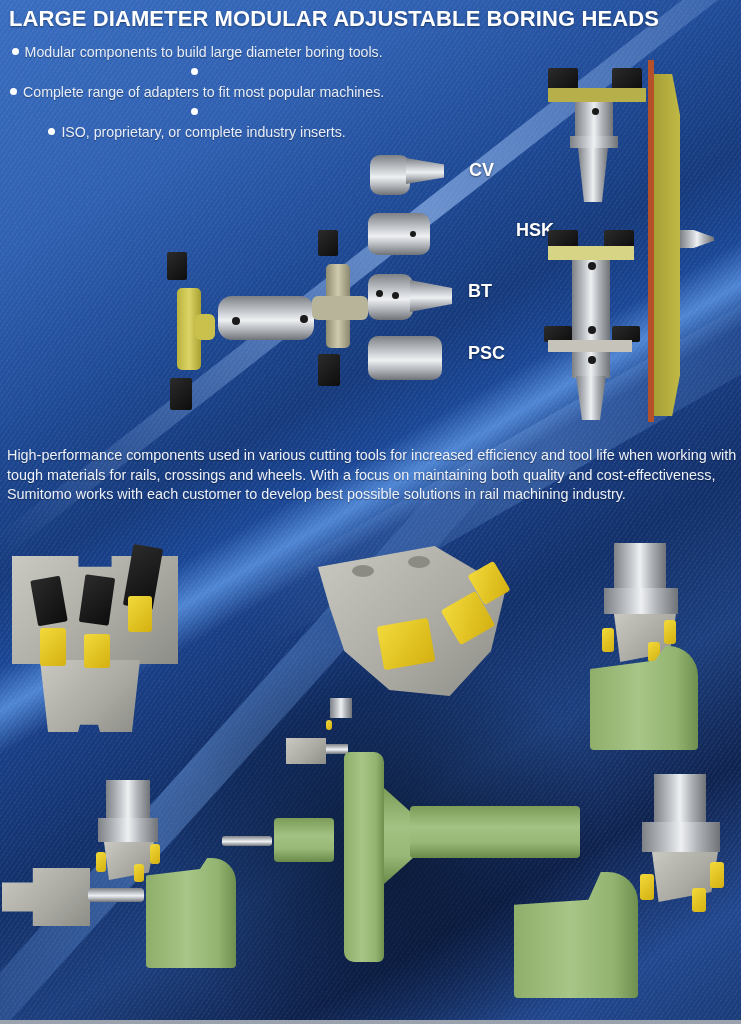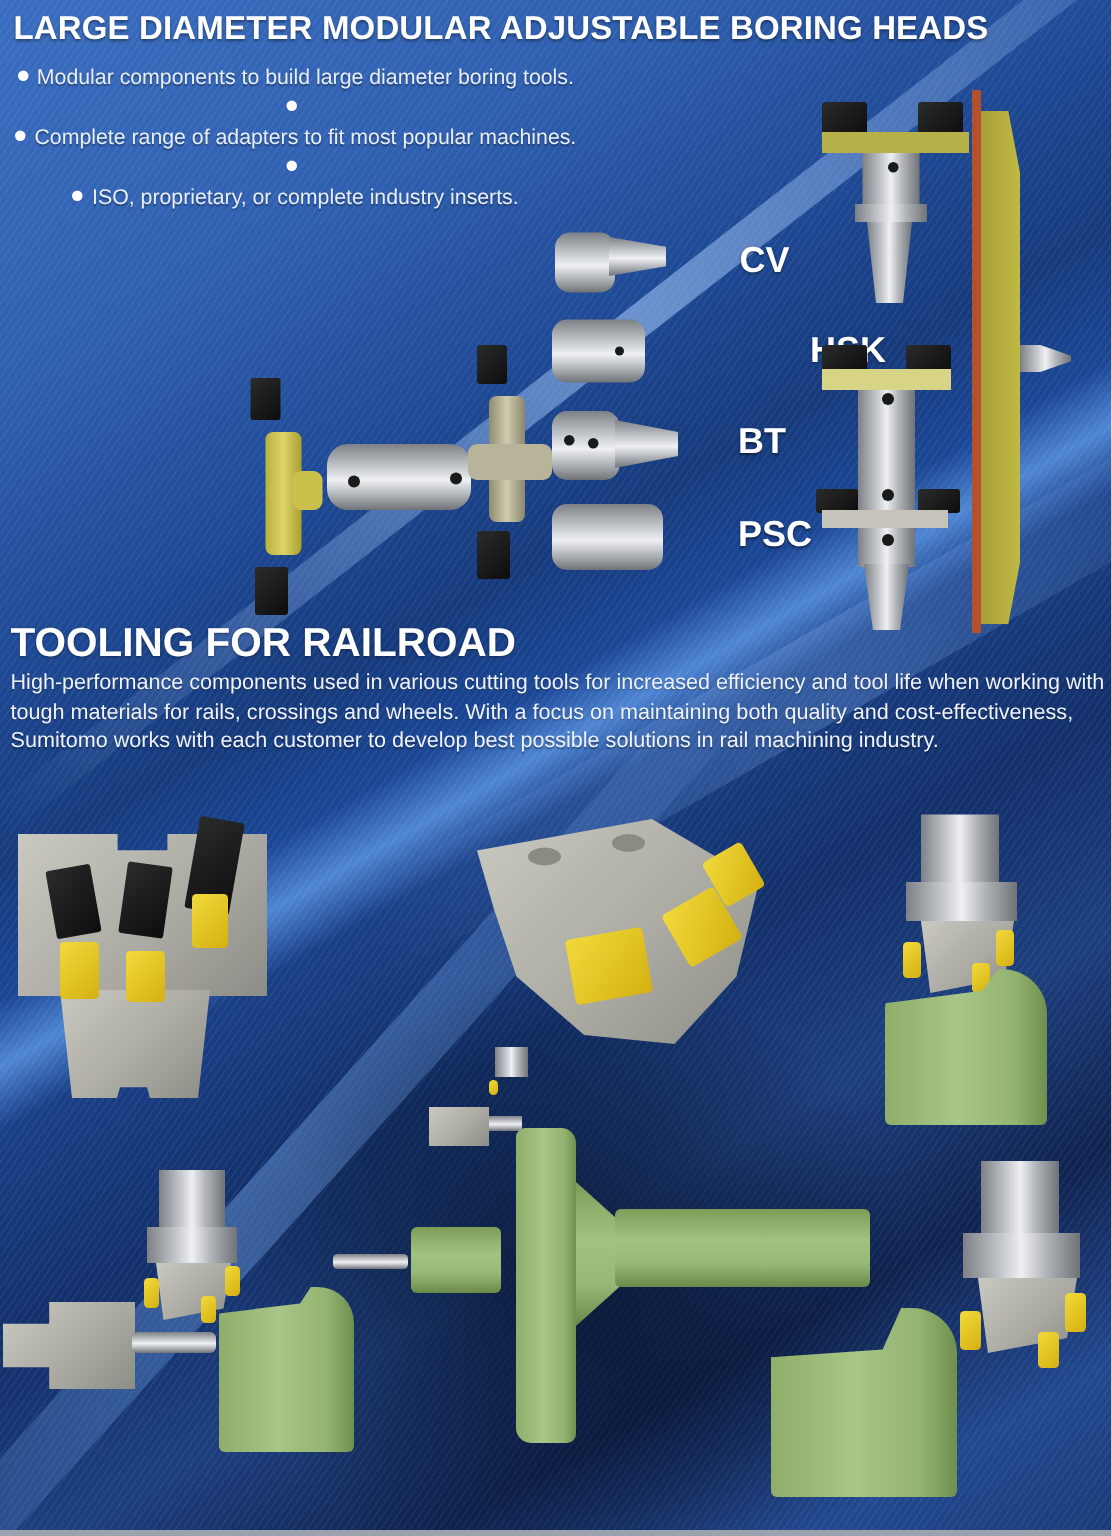--- a/index.html
+++ b/index.html
@@ -15,21 +15,21 @@
   .streak.s2 { left: -300px; top: 760px; width: 1000px; height: 40px; transform: rotate(-48deg); background: linear-gradient(90deg, rgba(255,255,255,0), rgba(120,170,240,0.45), rgba(255,255,255,0)); }
   .streak.s3 { left: 200px; top: 420px; width: 700px; height: 60px; transform: rotate(-30deg); background: linear-gradient(90deg, rgba(255,255,255,0), rgba(140,190,255,0.25), rgba(255,255,255,0)); }
   .dark-band { position: absolute; left: 150px; top: 640px; width: 460px; height: 420px; background: radial-gradient(ellipse at center, rgba(5,15,35,0.75), rgba(5,15,35,0) 70%); }
 
   .h1 { position: absolute; left: 9px; top: 6px; font-size: 22px; font-weight: bold; color: #ffffff; letter-spacing: 0.1px; white-space: nowrap; text-shadow: 0 1px 2px rgba(0,0,0,0.4); }
   .bullets { position: absolute; left: 10px; top: 42px; margin: 0; padding: 0; list-style: none; }
   .bullets li { color: #e8eef8; font-size: 14.2px; line-height: 20px; white-space: nowrap; text-shadow: 0 1px 1px rgba(0,0,0,0.35); text-align: center; }
   .bullets li .dot { display: inline-block; width: 7px; height: 7px; background: #ffffff; border-radius: 50%; margin-right: 6px; vertical-align: 2px; }
   .bullets em { font-style: italic; }
 
-  .adapter-label { position: absolute; color: #ffffff; font-weight: bold; font-size: 24px; text-shadow: 0 1px 2px rgba(0,0,0,0.5); margin-left: 24px; }
+  .adapter-label { position: absolute; color: #ffffff; font-weight: bold; font-size: 18px; text-shadow: 0 1px 2px rgba(0,0,0,0.5); }
 
   .h2 { position: absolute; left: 7px; top: 413px; font-size: 27px; font-weight: bold; color: #ffffff; white-space: nowrap; text-shadow: 0 1px 2px rgba(0,0,0,0.4); }
   .para { position: absolute; left: 7px; top: 446px; width: 730px; color: #eef2fa; font-size: 14.4px; line-height: 19.5px; text-shadow: 0 1px 1px rgba(0,0,0,0.35); }
 
   
   .abs { position: absolute; }
   .steel { background: linear-gradient(90deg, #7d8186 0%, #c9cdd1 35%, #eef0f2 50%, #b3b7bc 70%, #6f7378 100%); }
   .steel-v { background: linear-gradient(180deg, #7d8186 0%, #cfd3d7 40%, #eef0f2 55%, #a9adb2 80%, #6f7378 100%); }
   .gray-block { background: linear-gradient(135deg, #c9c9c2 0%, #a9a9a2 60%, #8d8d87 100%); }
   .yellow { background: linear-gradient(135deg, #f2da3a, #d4b012); border-radius: 3px; }
@@ -117,21 +117,20 @@
     <div class="abs black" style="left:544px;top:326px;width:28px;height:16px;"></div>
     <div class="abs black" style="left:612px;top:326px;width:28px;height:16px;"></div>
     <div class="abs" style="left:548px;top:340px;width:84px;height:12px;background:#c5c3ba;"></div>
     <div class="abs steel" style="left:572px;top:352px;width:38px;height:26px;"></div>
     <div class="abs steel" style="left:576px;top:376px;width:30px;height:44px;clip-path:polygon(0 0,100% 0,80% 100%,20% 100%);"></div>
     <div class="abs hole" style="left:588px;top:262px;width:8px;height:8px;"></div>
     <div class="abs hole" style="left:588px;top:326px;width:8px;height:8px;"></div>
     <div class="abs hole" style="left:588px;top:356px;width:8px;height:8px;"></div>
   </div>
 
-  <div class="h2">TOOLING FOR RAILROAD</div>
   <div class="para">High-performance components used in various cutting tools for increased efficiency and tool life when working with tough materials for rails, crossings and wheels. With a focus on maintaining both quality and cost-effectiveness, Sumitomo works with each customer to develop best possible solutions in rail machining industry.</div>
 
   <div>
     <div class="abs gray-block" style="left:12px;top:556px;width:166px;height:108px;clip-path:polygon(0 0,40% 0,40% 10%,60% 10%,60% 0,100% 0,100% 100%,0 100%);"></div>
     <div class="abs gray-block" style="left:40px;top:660px;width:100px;height:72px;clip-path:polygon(0 0,100% 0,92% 100%,60% 100%,58% 90%,40% 90%,38% 100%,8% 100%);"></div>
     <div class="abs black" style="left:34px;top:578px;width:30px;height:46px;transform:rotate(-10deg);"></div>
     <div class="abs black" style="left:82px;top:576px;width:30px;height:48px;transform:rotate(8deg);"></div>
     <div class="abs black" style="left:128px;top:546px;width:30px;height:62px;transform:rotate(10deg);"></div>
     <div class="abs yellow" style="left:40px;top:628px;width:26px;height:38px;"></div>
     <div class="abs yellow" style="left:84px;top:634px;width:26px;height:34px;"></div>

